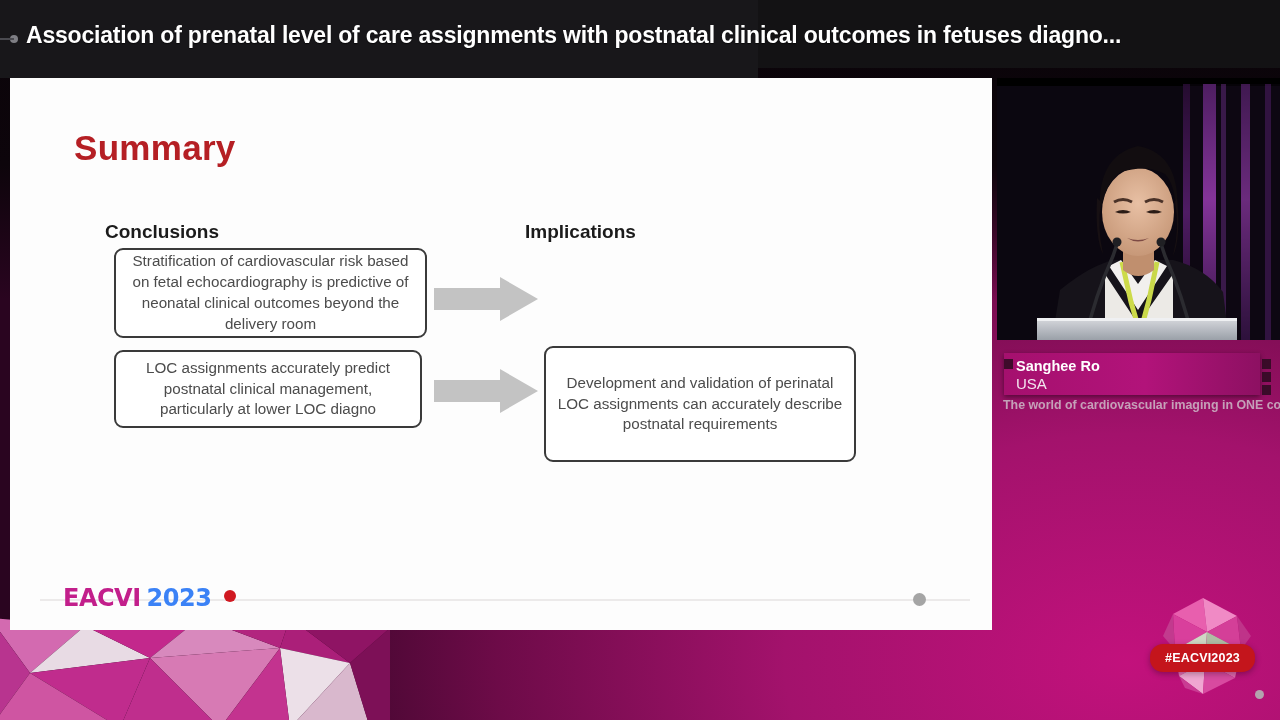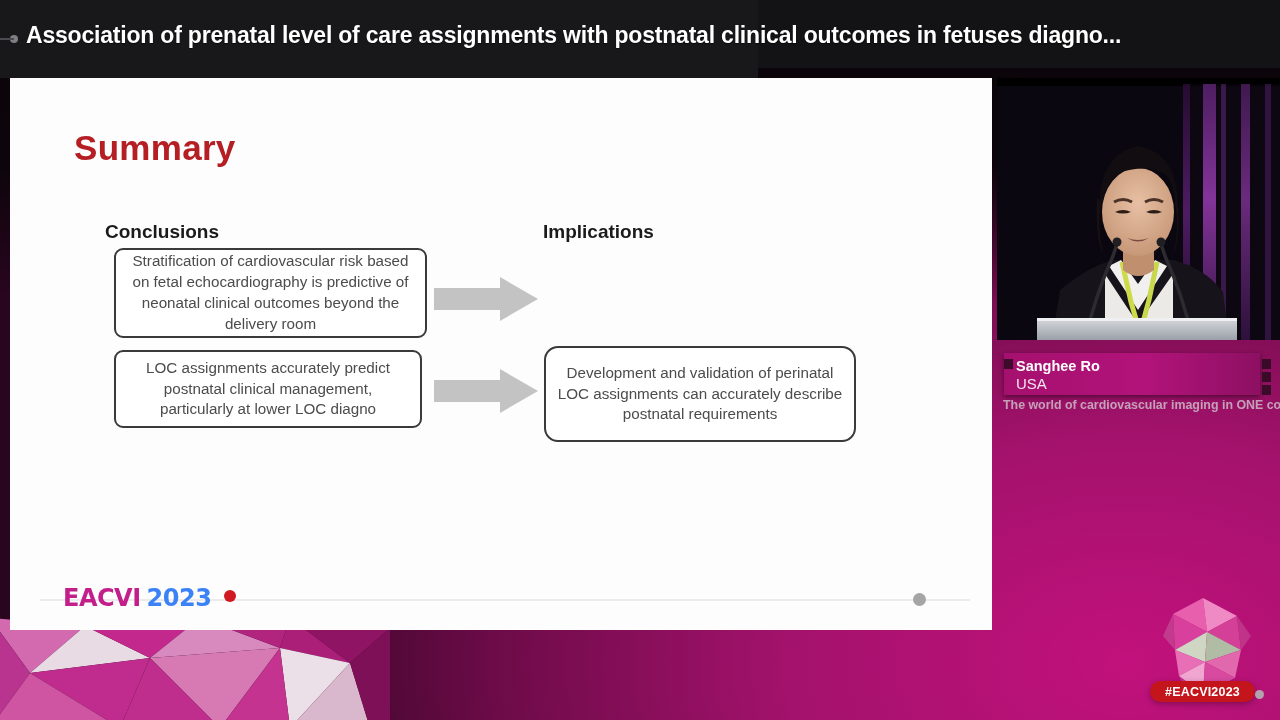--- a/index.html
+++ b/index.html
@@ -70,38 +70,38 @@
     color:#b51f24;
     font-size:35px; font-weight:bold;
     letter-spacing:.3px;
   }
   .col-head {
     position:absolute;
     font-size:19px; font-weight:bold; color:#1b1b1b;
     text-align:left;
   }
   #head-conclusions { left:95px; top:143px; width:300px; }
-  #head-implications { left:533px; top:143px; width:300px; }
+  #head-implications { left:515px; top:143px; width:300px; }
 
   .box {
     position:absolute;
     border:2.2px solid #3a3a3a;
     border-radius:9px;
     background:#ffffff;
     color:#4c4c4c;
     font-size:15.2px;
     line-height:1.38;
     text-align:center;
     display:flex; align-items:center; justify-content:center;
     padding:6px 9px;
   }
   #box-c1 { left:104px; top:170px; width:313px; height:90px; }
   #box-c2 { left:104px; top:272px; width:308px; height:78px; }
   #box-i1 { left:534px; top:178px; width:312px; height:83px; }
-  #box-i2 { left:534px; top:268px; width:312px; height:96px;border-radius:14px; }
+  #box-i2 { left:534px; top:268px; width:312px; height:116px; }
 
   .arrow { position:absolute; width:105px; height:46px; }
   #arrow-1 { left:424px; top:198px; }
   #arrow-2 { left:424px; top:290px; }
   #footer-line {
     position:absolute; left:30px; top:521px; width:930px; height:1.5px;
     background:#eceaea;
   }
   #logo { position:absolute; left:16px; top:506px; display:flex; align-items:baseline;margin-left:37px; }
   .logo-eacvi {
@@ -149,22 +149,22 @@
     color:#cfc0cb; font-size:12.4px; font-weight:bold;
     white-space:nowrap; overflow:hidden;
     opacity:.82;
   }
   .plate-notch {
     position:absolute; width:9px; height:10px; background:#2c0a20; opacity:.85;
   }
 
   
   #hashtag {
-    position:absolute; left:1150px; top:681px;
-    height:21px; padding:0 15px;
+    position:absolute; left:1150px; top:644px;
+    height:28px; padding:0 15px;
     background:#c4151c;
     border-radius:13px;
     display:flex; align-items:center;
     color:#ffffff; font-size:12.5px; font-weight:bold; letter-spacing:.2px;
     box-shadow:0 2px 6px rgba(0,0,0,.3);
   }
   #hashtag-dot {
     position:absolute; left:1255px; top:690px;
     width:9px; height:9px; border-radius:50%; background:#b3a3ae;
   }

